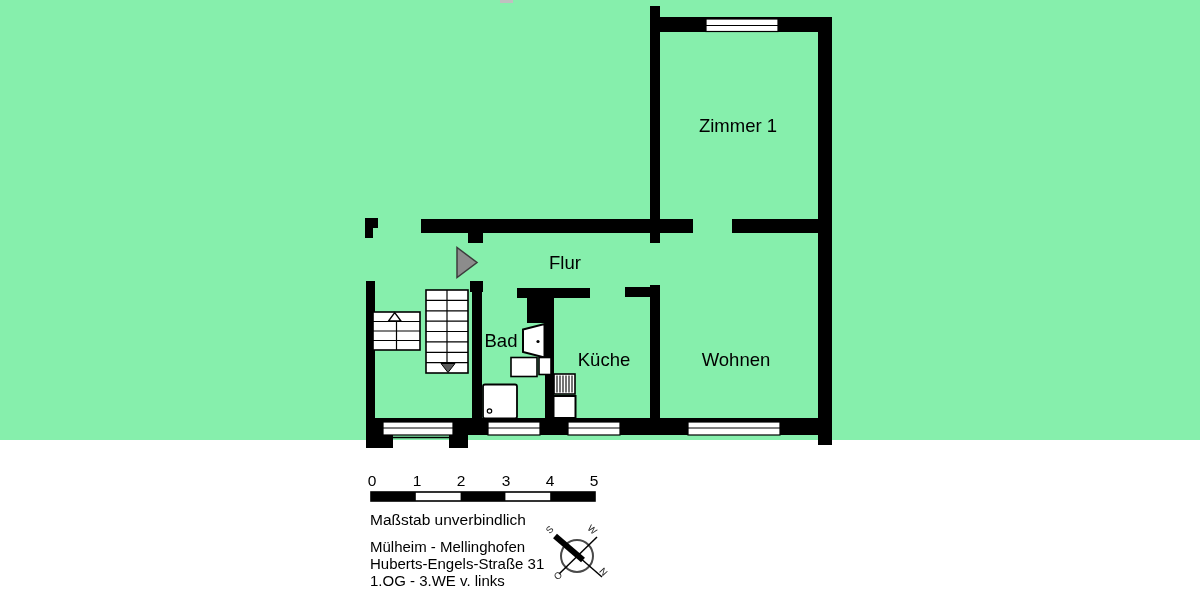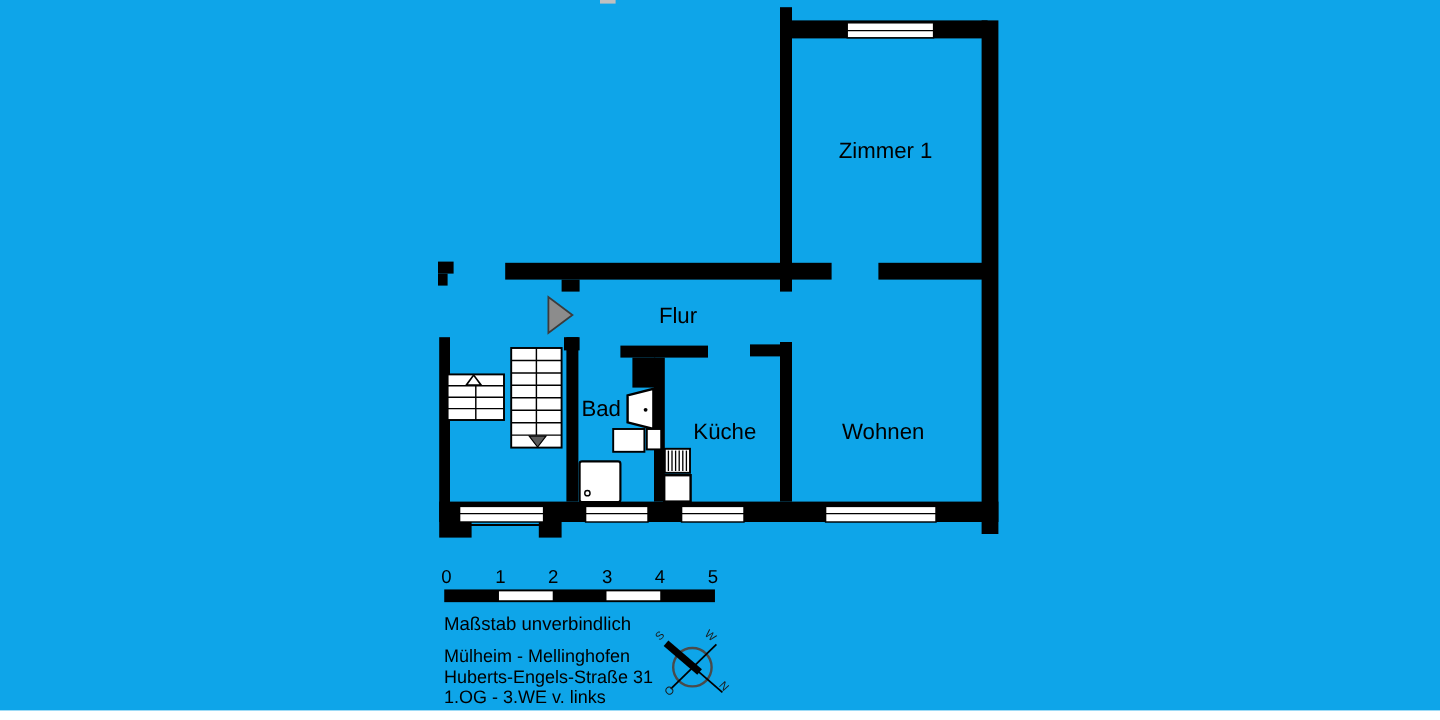--- a/index.html
+++ b/index.html
@@ -7,22 +7,22 @@
     padding: 0;
     background: #ffffff;
     width: 1200px;
     height: 600px;
     overflow: hidden;
     font-family: "Liberation Sans", sans-serif;
   }
   #canvas {
     position: relative;
     width: 1200px;
-    height: 592px;
-    background: #0ea5e9;
+    height: 440px;
+    background: #86efac;
   }
   svg text {
     font-family: "Liberation Sans", sans-serif;
     fill: #000000;
   }
   .room-label { font-size: 18.5px; }
   .tick-label { font-size: 15.5px; }
   .caption-label { font-size: 15.5px; }
   .address-label { font-size: 15px; }
   .compass-label { font-size: 9.5px; fill: #1a1a1a; }

